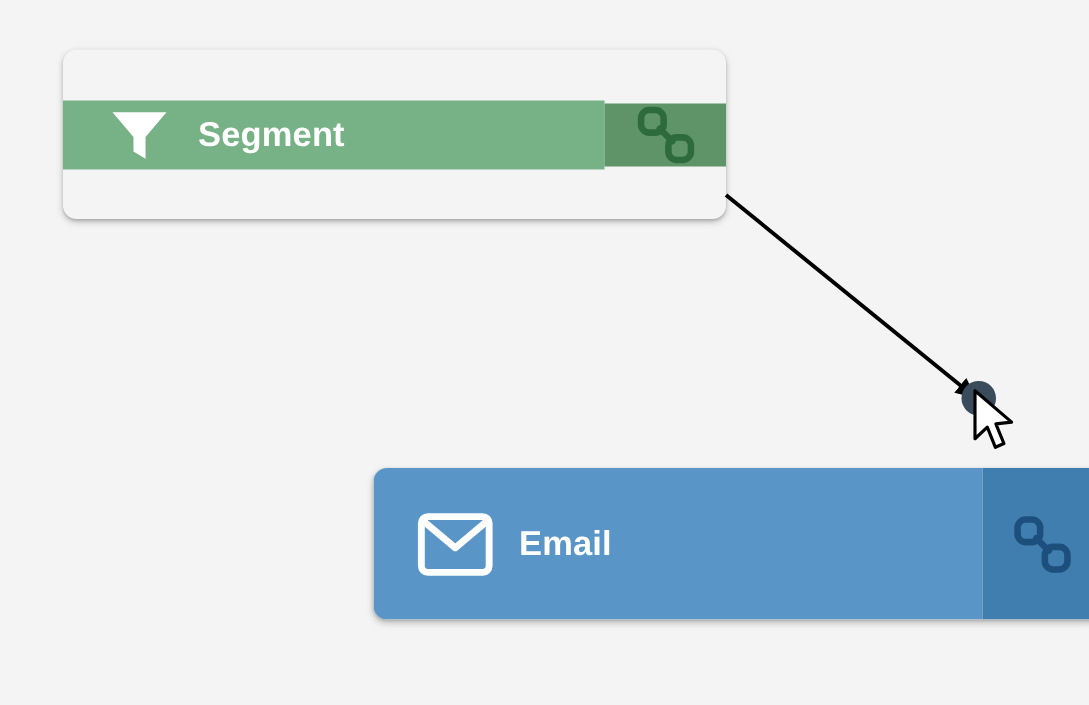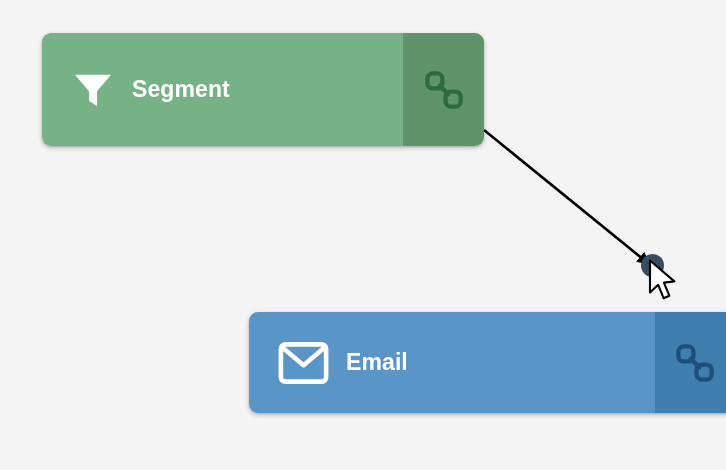--- a/index.html
+++ b/index.html
@@ -68,20 +68,21 @@
     align-items: center;
     justify-content: center;
   }
 
   
   #node-segment {
     left: 42px;
     top: 33px;
     width: 442px;
     height: 113px;
+    align-items: center;
   }
   #node-segment .node-body { background: #77b286; }
   #node-segment .node-handle { background: #5f9469; width: 81px; }
 
   
   #node-email {
     left: 249px;
     top: 312px;
     width: 486px;
     height: 101px;

